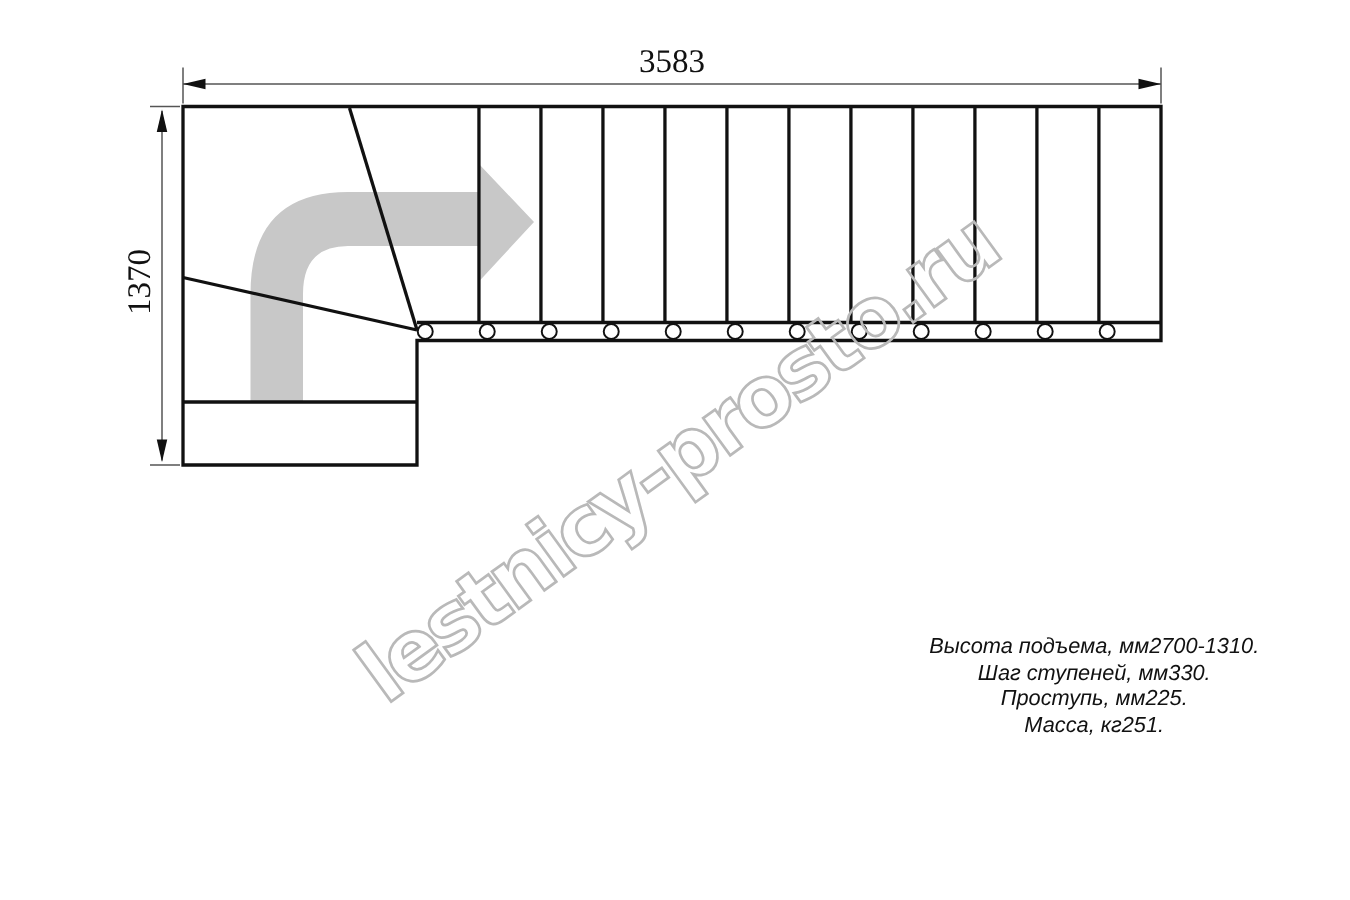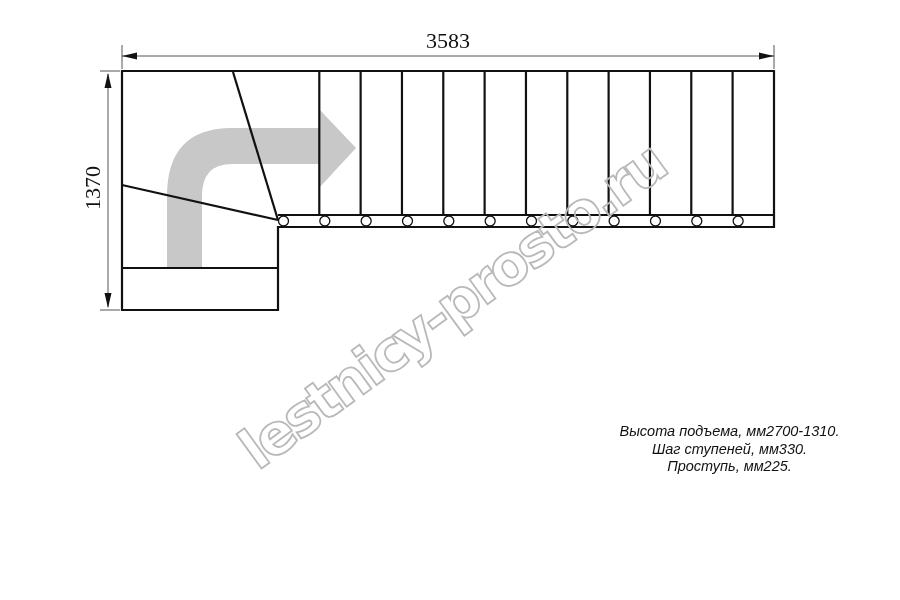--- a/index.html
+++ b/index.html
@@ -107,15 +107,19 @@
       <span class="spec-value">2700-1310.</span>
     </div>
     <div class="spec-row">
       <span class="spec-label">Шаг ступеней, мм</span>
       <span class="spec-value">330.</span>
     </div>
     <div class="spec-row">
       <span class="spec-label">Проступь, мм</span>
       <span class="spec-value">225.</span>
     </div>
+    <div class="spec-row">
+      <span class="spec-label">Масса, кг</span>
+      <span class="spec-value">251.</span>
+    </div>
   </div>
 
 </div>
 
 </body></html>

